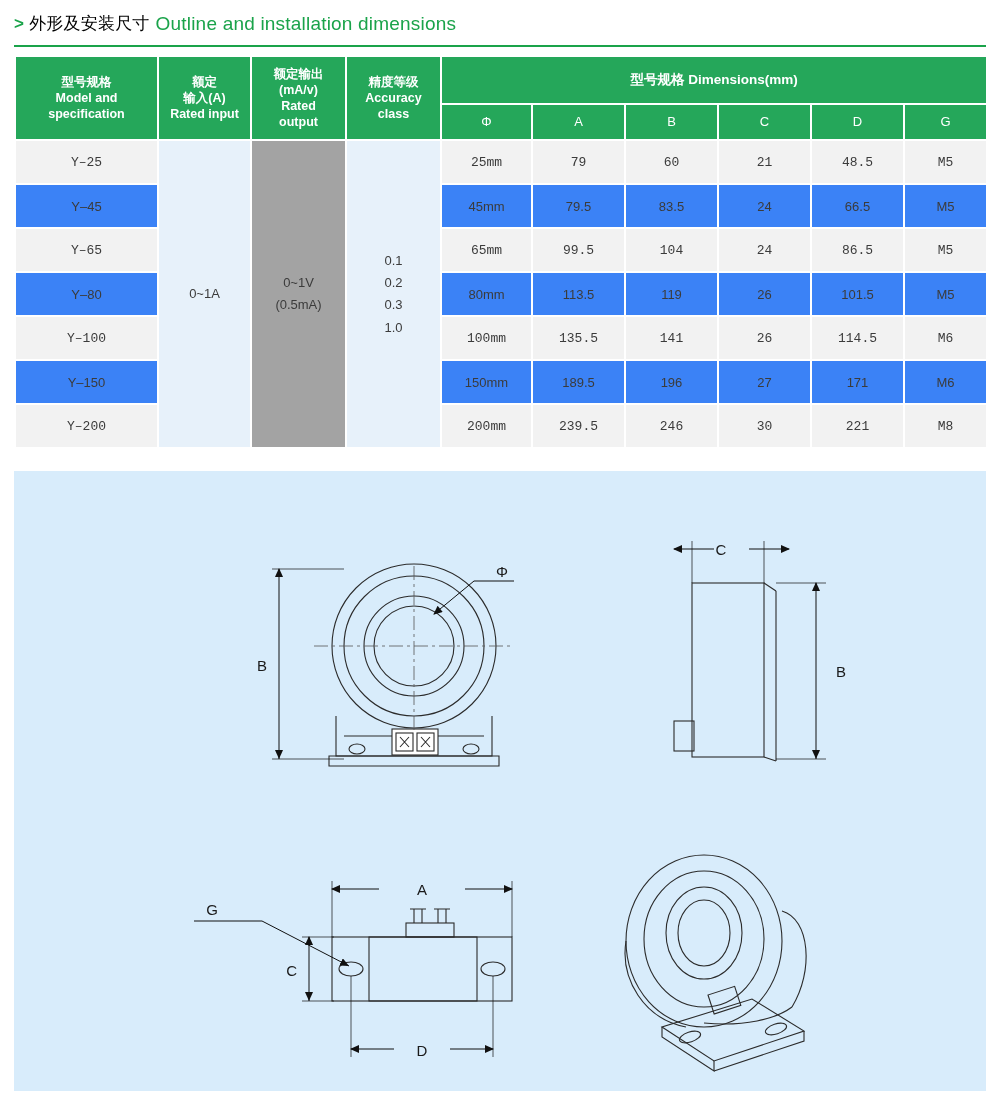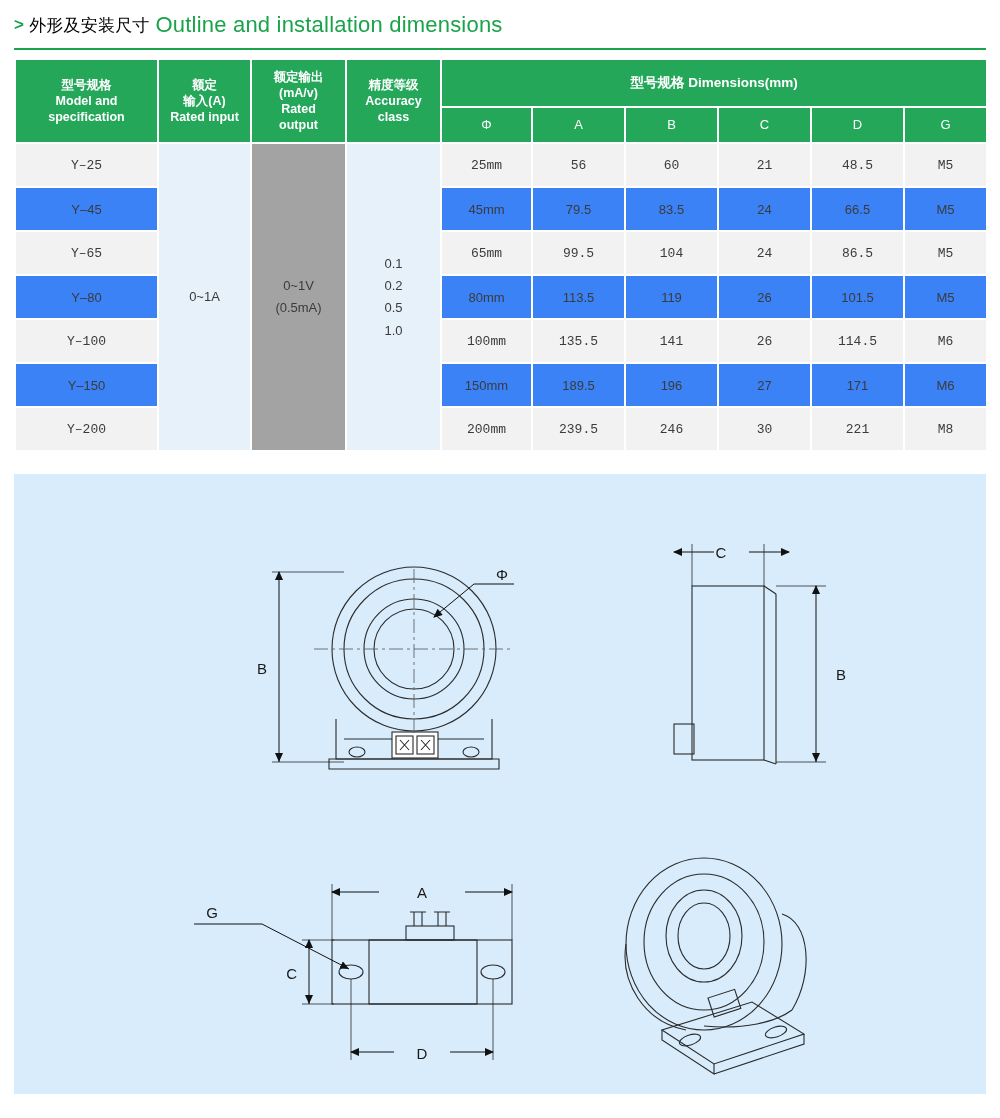--- a/index.html
+++ b/index.html
@@ -36,21 +36,21 @@
     font-weight: bold;
     margin-right: 5px;
     color: #1aa34a;
     font-size: 17px;
   }
   .heading .cn {
     font-size: 17px;
     color: #000000;
   }
   .heading .en {
-    font-size: 22px;
+    font-size: 19px;
     color: #1aa34a;
     margin-left: 6px;
   }
   .heading-rule {
     height: 2px;
     background: #1aa34a;
     margin: 0 14px 0 14px;
   }
 
   
@@ -176,25 +176,25 @@
           <td class="merge-cell" rowspan="7">
             <span>0~1A</span>
           </td>
           <td class="merge-cell grey" rowspan="7">
             <div>0~1V</div>
             <div>(0.5mA)</div>
           </td>
           <td class="merge-cell" rowspan="7">
             <div>0.1</div>
             <div>0.2</div>
-            <div>0.5</div>
+            <div>0.3</div>
             <div>1.0</div>
           </td>
           <td class="cell-grey">25mm</td>
-          <td class="cell-grey">56</td>
+          <td class="cell-grey">79</td>
           <td class="cell-grey">60</td>
           <td class="cell-grey">21</td>
           <td class="cell-grey">48.5</td>
           <td class="cell-grey">M5</td>
         </tr>
 
         <tr>
           <td class="cell-blue">Y–45</td>
           <td class="cell-blue">45mm</td>
           <td class="cell-blue">79.5</td>

